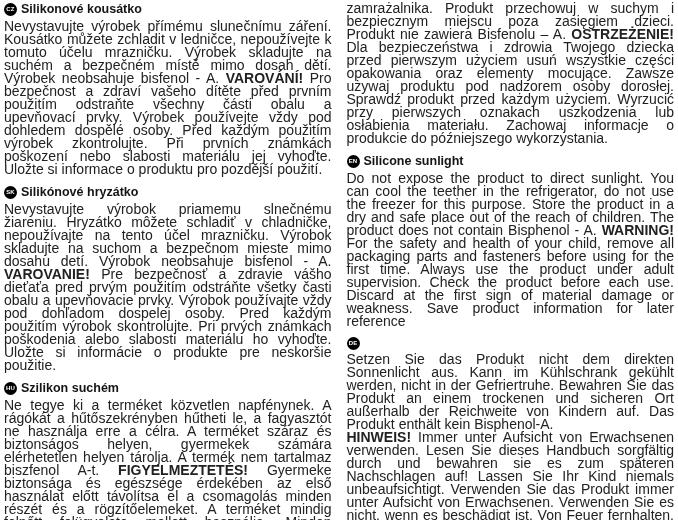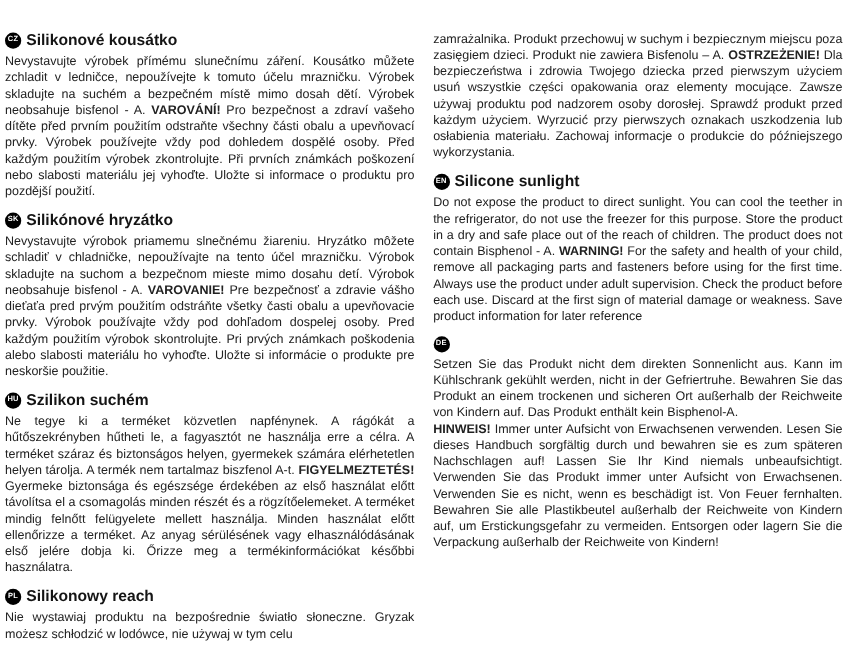--- a/index.html
+++ b/index.html
@@ -18,21 +18,20 @@
     display: flex;
     gap: 15px;
     padding: 2px 4px 0 4px;
     box-sizing: border-box;
     width: 678px;
     height: 520px;
   }
   .col {
     flex: 1 1 0;
     min-width: 0;
-    margin-top: 23px;
   }
   section { margin: 0; }
   .col section + section { margin-top: 9px; }
   .heading {
     display: flex;
     align-items: center;
     margin: 0 0 3px 0;
     line-height: 15px;
     white-space: nowrap;
   }
@@ -51,21 +50,21 @@
     margin-right: 4px;
     flex: 0 0 auto;
   }
   .title {
     font-size: 12.5px;
     font-weight: bold;
     color: #141414;
   }
   p.body {
     margin: 0;
-    font-size: 10px;
+    font-size: 14px;
     line-height: 13px;
     text-align: justify;
     color: #212121;
   }
   p.body .b { font-weight: bold; }
 </style>
 </head>
 <body>
 
 <div class="page">

